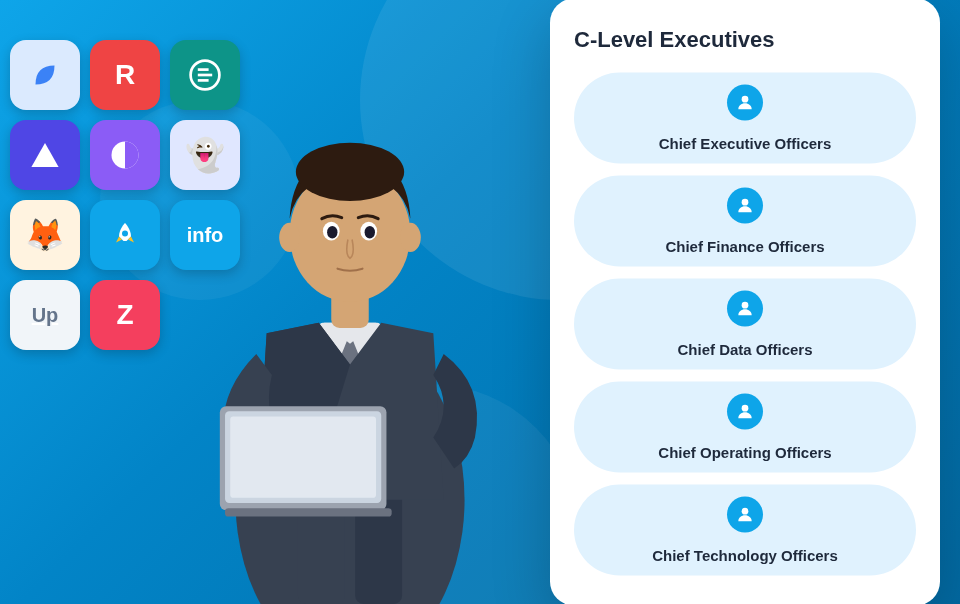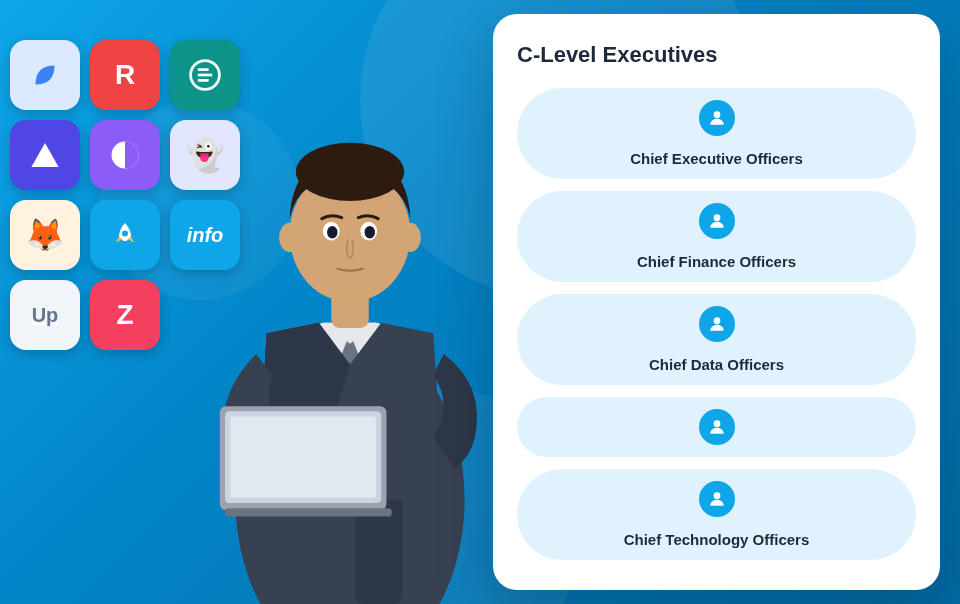--- a/index.html
+++ b/index.html
@@ -86,21 +86,21 @@
       width: 100%;
       height: 100%;
     }
 
     
     .right-panel {
       position: absolute;
       right: 20px;
       top: 50%;
       transform: translateY(-50%);
-      width: 447px;
+      width: 390px;
       background: white;
       border-radius: 24px;
       padding: 28px 24px;
       box-shadow: 0 20px 60px rgba(0,0,0,0.2);
       z-index: 10;
     }
 
     .panel-title {
       font-size: 22px;
       font-weight: 700;
@@ -194,21 +194,21 @@
   </div>
   <div class="icon-cell" style="background:#0ea5e9;">
     <svg viewBox="0 0 40 40" width="30" height="30">
       <path d="M20 4 C20 4 28 12 28 22 L22 28 L18 28 L12 22 C12 12 20 4 20 4Z" fill="white"></path>
       <circle cx="20" cy="18" r="4" fill="#0ea5e9"></circle>
       <path d="M12 22 L8 30 L16 26Z" fill="#fbbf24"></path>
       <path d="M28 22 L32 30 L24 26Z" fill="#fbbf24"></path>
     </svg>
   </div>
   <div class="icon-cell" style="background:#0ea5e9;">
-    <span style="font-size:20px;font-weight:800;color:white;font-style:italic;">info</span>
+    <span style="font-size:20px;font-weight:800;color:white;">info</span>
   </div>
 
   <div class="icon-cell" style="background:#f1f5f9;text-decoration:underline;">
     <span style="font-size:20px;font-weight:700;color:#64748b;">Up</span>
   </div>
   <div class="icon-cell" style="background:#f43f5e;">
     <span style="font-size:28px;font-weight:900;color:white;">Z</span>
   </div>
 </div>
 
@@ -297,20 +297,21 @@
         </div>
         <span class="exec-label">Chief Data Officers</span>
       </div>
       <div class="executive-item">
         <div class="exec-icon">
           <svg viewBox="0 0 24 24" fill="white" xmlns="http://www.w3.org/2000/svg">
       <circle cx="12" cy="8" r="4"></circle>
       <path d="M4 20c0-4 3.6-7 8-7s8 3 8 7"></path>
     </svg>
         </div>
+        <span class="exec-label">Chief Operating Officers</span>
       </div>
       <div class="executive-item">
         <div class="exec-icon">
           <svg viewBox="0 0 24 24" fill="white" xmlns="http://www.w3.org/2000/svg">
       <circle cx="12" cy="8" r="4"></circle>
       <path d="M4 20c0-4 3.6-7 8-7s8 3 8 7"></path>
     </svg>
         </div>
         <span class="exec-label">Chief Technology Officers</span>
       </div>

